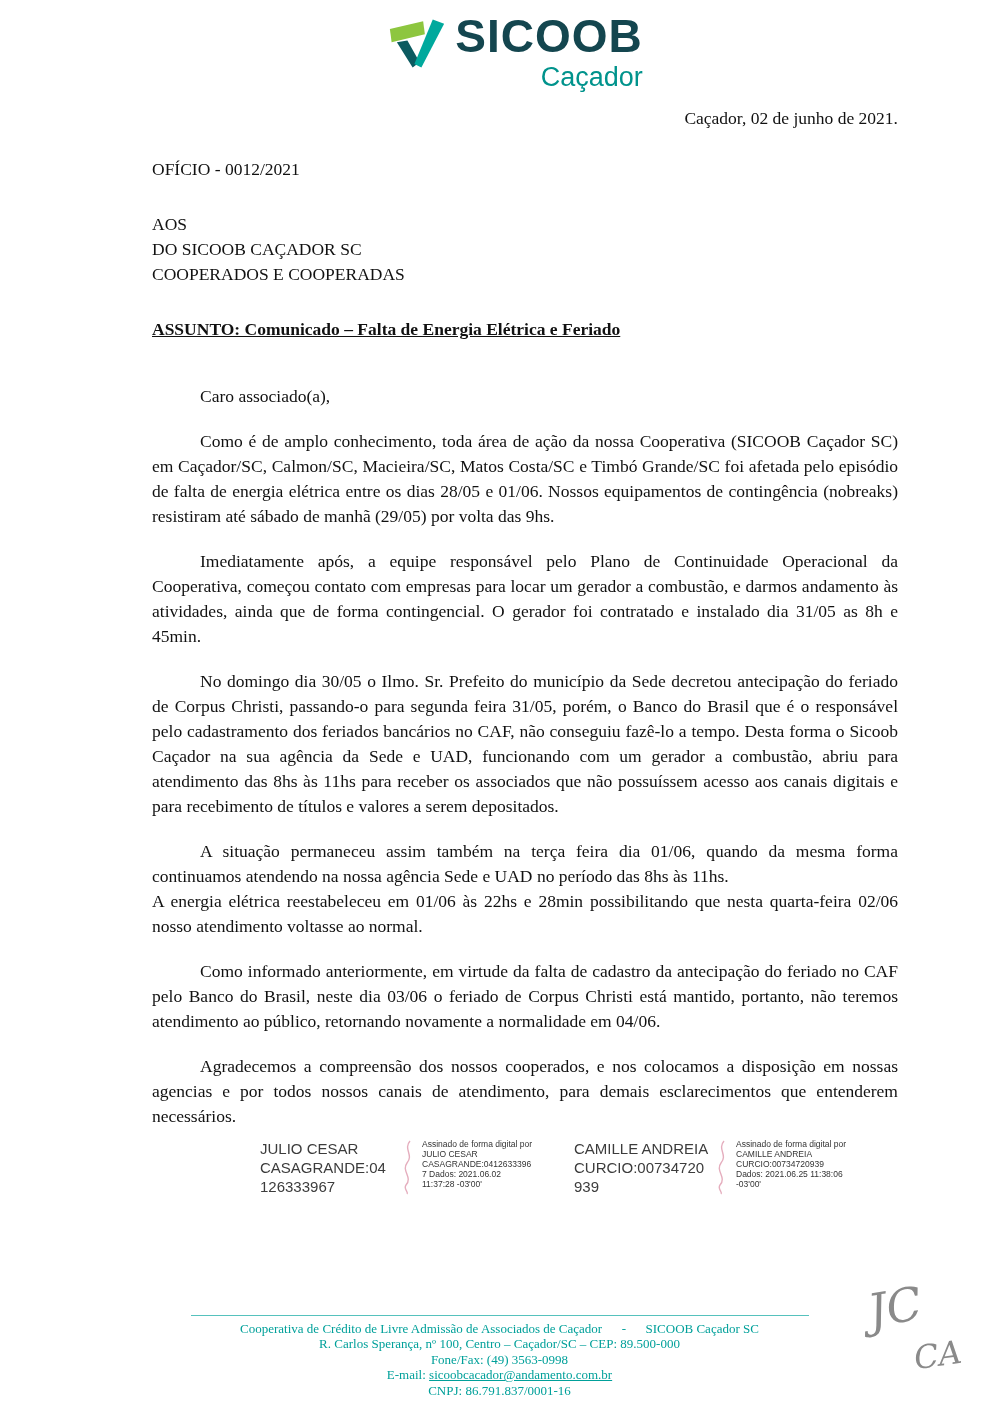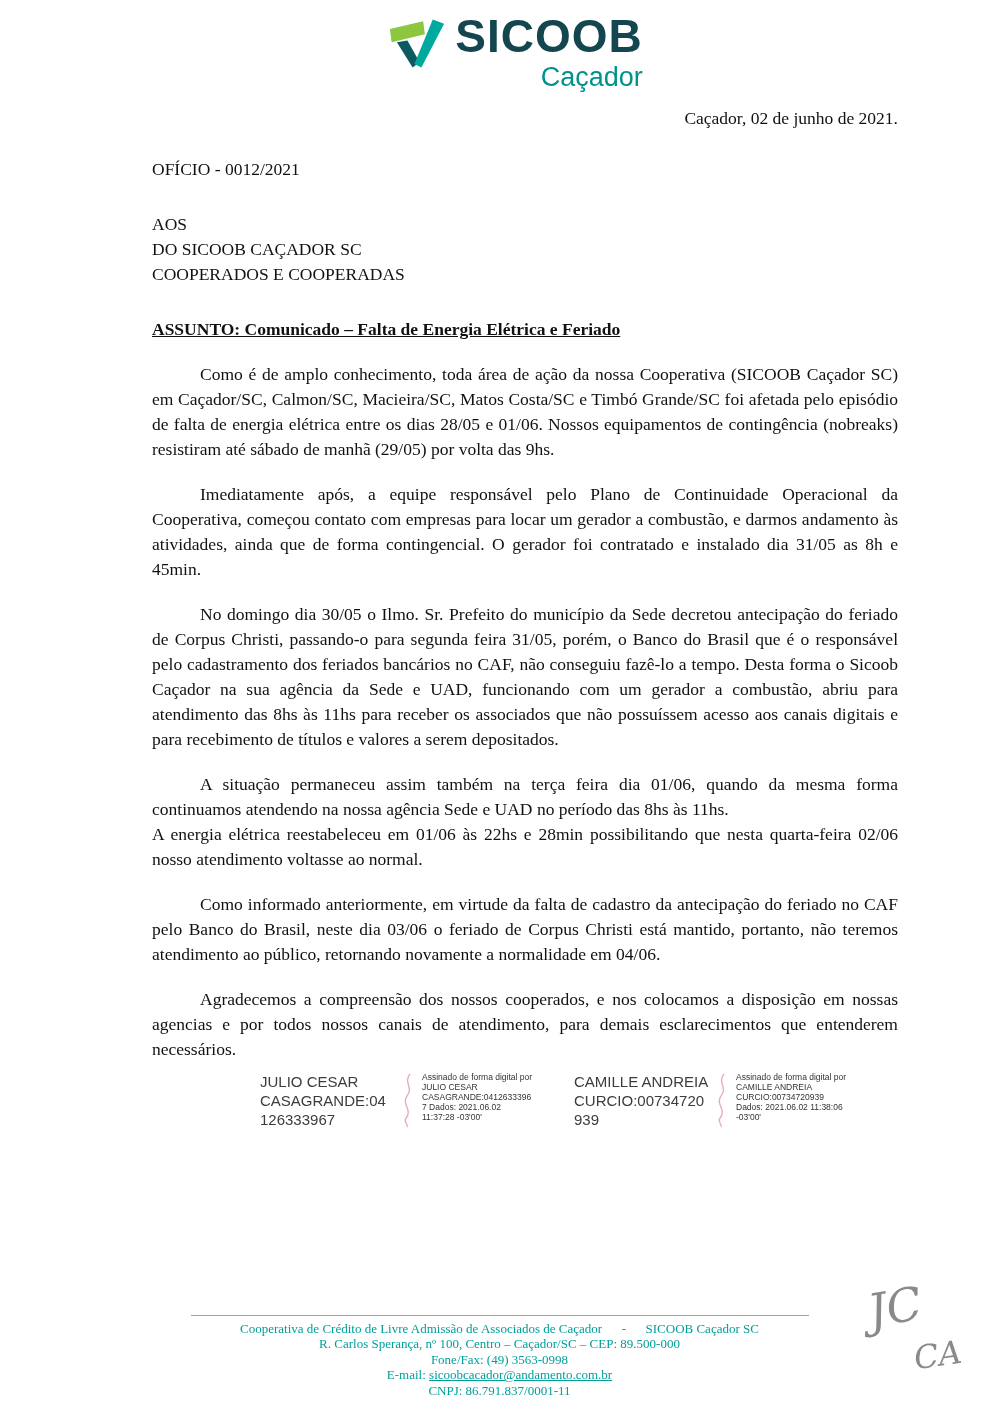--- a/index.html
+++ b/index.html
@@ -95,20 +95,21 @@
     <div class="oficio">OFÍCIO - 0012/2021</div>
 
     <div class="recipients">
       <div>AOS</div>
       <div>DO SICOOB CAÇADOR SC</div>
       <div>COOPERADOS E COOPERADAS</div>
     </div>
 
     <div class="subject">ASSUNTO: Comunicado – Falta de Energia Elétrica e Feriado</div>
 
+    <p class="salutation">Caro associado(a),</p>
 
     <p class="para">Como é de amplo conhecimento, toda área de ação da nossa Cooperativa (SICOOB Caçador SC) em Caçador/SC, Calmon/SC, Macieira/SC, Matos Costa/SC e Timbó Grande/SC foi afetada pelo episódio de falta de energia elétrica entre os dias 28/05 e 01/06. Nossos equipamentos de contingência (nobreaks) resistiram até sábado de manhã (29/05) por volta das 9hs.</p>
     <p class="para">Imediatamente após, a equipe responsável pelo Plano de Continuidade Operacional da Cooperativa, começou contato com empresas para locar um gerador a combustão, e darmos andamento às atividades, ainda que de forma contingencial. O gerador foi contratado e instalado dia 31/05 as 8h e 45min.</p>
     <p class="para">No domingo dia 30/05 o Ilmo. Sr. Prefeito do município da Sede decretou antecipação do feriado de Corpus Christi, passando-o para segunda feira 31/05, porém, o Banco do Brasil que é o responsável pelo cadastramento dos feriados bancários no CAF, não conseguiu fazê-lo a tempo. Desta forma o Sicoob Caçador na sua agência da Sede e UAD, funcionando com um gerador a combustão, abriu para atendimento das 8hs às 11hs para receber os associados que não possuíssem acesso aos canais digitais e para recebimento de títulos e valores a serem depositados.</p>
     <p class="para">A situação permaneceu assim também na terça feira dia 01/06, quando da mesma forma continuamos atendendo na nossa agência Sede e UAD no período das 8hs às 11hs.</p>
     <p class="para flush">A energia elétrica reestabeleceu em 01/06 às 22hs e 28min possibilitando que nesta quarta-feira 02/06 nosso atendimento voltasse ao normal.</p>
     <p class="para">Como informado anteriormente, em virtude da falta de cadastro da antecipação do feriado no CAF pelo Banco do Brasil, neste dia 03/06 o feriado de Corpus Christi está mantido, portanto, não teremos atendimento ao público, retornando novamente a normalidade em 04/06.</p>
     <p class="para">Agradecemos a compreensão dos nossos cooperados, e nos colocamos a disposição em nossas agencias e por todos nossos canais de atendimento, para demais esclarecimentos que entenderem necessários.</p>
   </div>
 
@@ -118,33 +119,33 @@
       <svg class="scribble" viewBox="0 0 14 56" xmlns="http://www.w3.org/2000/svg" aria-hidden="true">
         <path d="M9,2 C2,10 13,16 6,24 C0,32 12,38 5,46 C2,50 8,53 6,55" fill="none" stroke="#e5aebe" stroke-width="1.4"></path>
       </svg>
       <div class="sig-details">Assinado de forma digital por JULIO CESAR CASAGRANDE:04126333967 Dados: 2021.06.02 11:37:28 -03'00'</div>
     </div>
     <div class="sig">
       <div class="sig-name">CAMILLE ANDREIA CURCIO:00734720939</div>
       <svg class="scribble" viewBox="0 0 14 56" xmlns="http://www.w3.org/2000/svg" aria-hidden="true">
         <path d="M9,2 C2,10 13,16 6,24 C0,32 12,38 5,46 C2,50 8,53 6,55" fill="none" stroke="#e5aebe" stroke-width="1.4"></path>
       </svg>
-      <div class="sig-details">Assinado de forma digital por CAMILLE ANDREIA CURCIO:00734720939 Dados: 2021.06.02 11:38:06 -03'00'</div>
+      <div class="sig-details">Assinado de forma digital por CAMILLE ANDREIA CURCIO:00734720939 Dados: 2021.06.25 11:38:06 -03'00'</div>
     </div>
   </div>
 
 
   <div class="initial jc">JC</div>
   <div class="initial ca">CA</div>
 
   <footer class="footer">
     <div class="footer-rule"></div>
     <div>Cooperativa de Crédito de Livre Admissão de Associados de Caçador&nbsp;&nbsp;&nbsp;&nbsp;&nbsp;&nbsp;-&nbsp;&nbsp;&nbsp;&nbsp;&nbsp;&nbsp;SICOOB Caçador SC</div>
     <div>R. Carlos Sperança, nº 100, Centro – Caçador/SC – CEP: 89.500-000</div>
     <div>Fone/Fax: (49) 3563-0998</div>
     <div>
       <span>E-mail:</span>
       <a class="email-link">sicoobcacador@andamento.com.br</a>
     </div>
-    <div>CNPJ: 86.791.837/0001-11</div>
+    <div>CNPJ: 86.791.837/0001-16</div>
   </footer>
 
 </div>
 
 </body></html>

